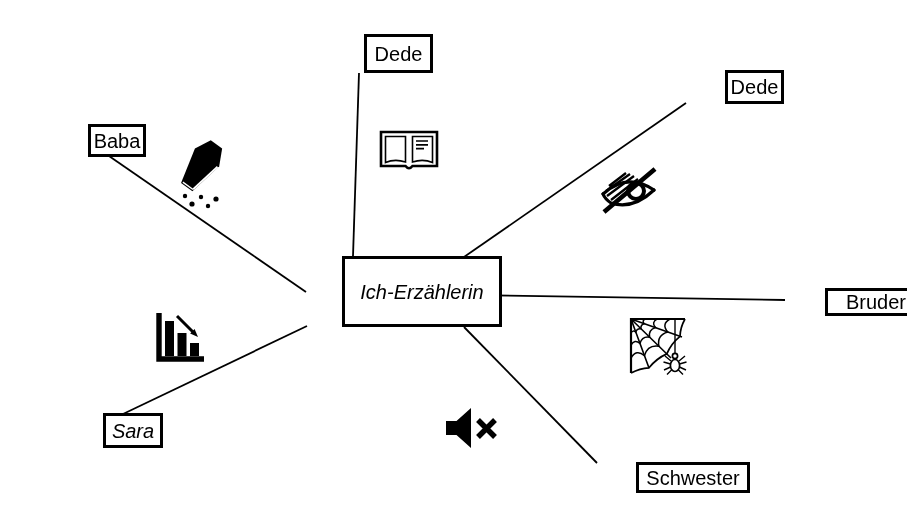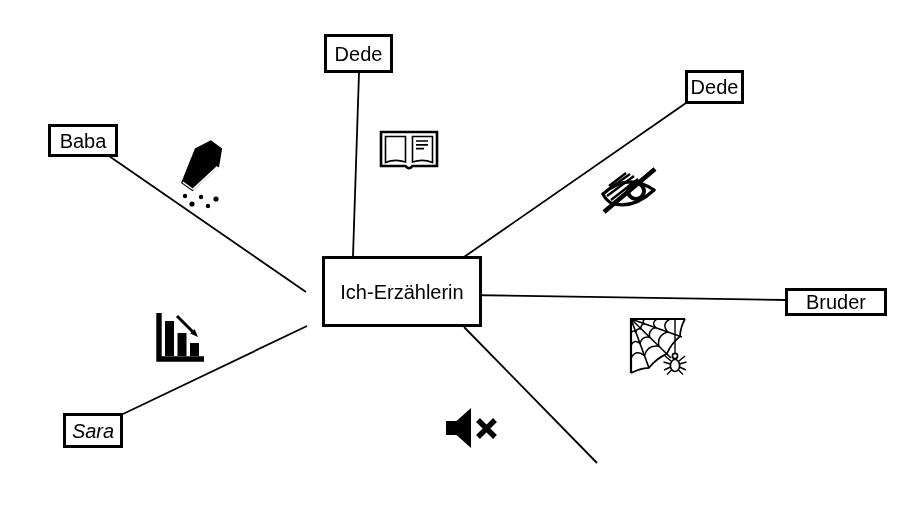--- a/index.html
+++ b/index.html
@@ -20,50 +20,52 @@
     position: absolute;
     box-sizing: border-box;
     border: 3px solid #000;
     background: #ffffff;
     display: flex;
     align-items: center;
     justify-content: center;
     font-size: 20px;
     line-height: 1;
     white-space: nowrap;
+    margin-left: 40px;
   }
   .icon {
     position: absolute;
   }
   .icon svg { display: block; }
 </style>
 </head>
 <body>
 
 <div class="canvas">
 
   <svg class="lines" width="907" height="517">
     <line x1="109" y1="156" x2="306" y2="292" stroke="#000" stroke-width="1.8"></line>
     <line x1="359" y1="73" x2="353" y2="256" stroke="#000" stroke-width="1.8"></line>
     <line x1="686" y1="103" x2="464" y2="257" stroke="#000" stroke-width="1.8"></line>
     <line x1="465" y1="295" x2="785" y2="300" stroke="#000" stroke-width="1.8"></line>
     <line x1="464" y1="327" x2="597" y2="463" stroke="#000" stroke-width="1.8"></line>
     <line x1="123" y1="414" x2="307" y2="326" stroke="#000" stroke-width="1.8"></line>
   </svg>
 
-  <div class="node" style="left:322px; top:256px; width:160px; height:71px;">Ich-Erzählerin</div>
+  <div class="node" style="left:302px; top:256px; width:160px; height:71px;font-style:italic;">Ich-Erzählerin</div>
 
-  <div class="node" style="left:48px; top:124px; width:70px; height:33px;">Baba</div>
+  <div class="node" style="left:48px; top:124px; width:58px; height:33px;">Baba</div>
 
   <div class="node" style="left:324px; top:34px; width:69px; height:39px;">Dede</div>
 
   <div class="node" style="left:685px; top:70px; width:59px; height:34px;">Dede</div>
 
   <div class="node" style="left:785px; top:288px; width:102px; height:28px;">Bruder</div>
 
+  <div class="node" style="left:596px; top:462px; width:114px; height:31px;">Schwester</div>
 
   <div class="node" style="left:63px; top:413px; width:60px; height:35px;font-style:italic;">Sara</div>
 
   <div class="icon" style="left:175px; top:140px;">
     <svg width="58" height="70" viewBox="0 0 58 70">
       <g transform="rotate(36 27 26)">
         <path d="M19,0 L33,0 L41,16 L34,52 L20,52 L11,16 Z" fill="#000"></path>
         <line x1="40" y1="17.5" x2="33.5" y2="50" stroke="#fff" stroke-width="1.8"></line>
         <line x1="21" y1="50.3" x2="33.5" y2="50.3" stroke="#fff" stroke-width="1.4"></line>
       </g>

